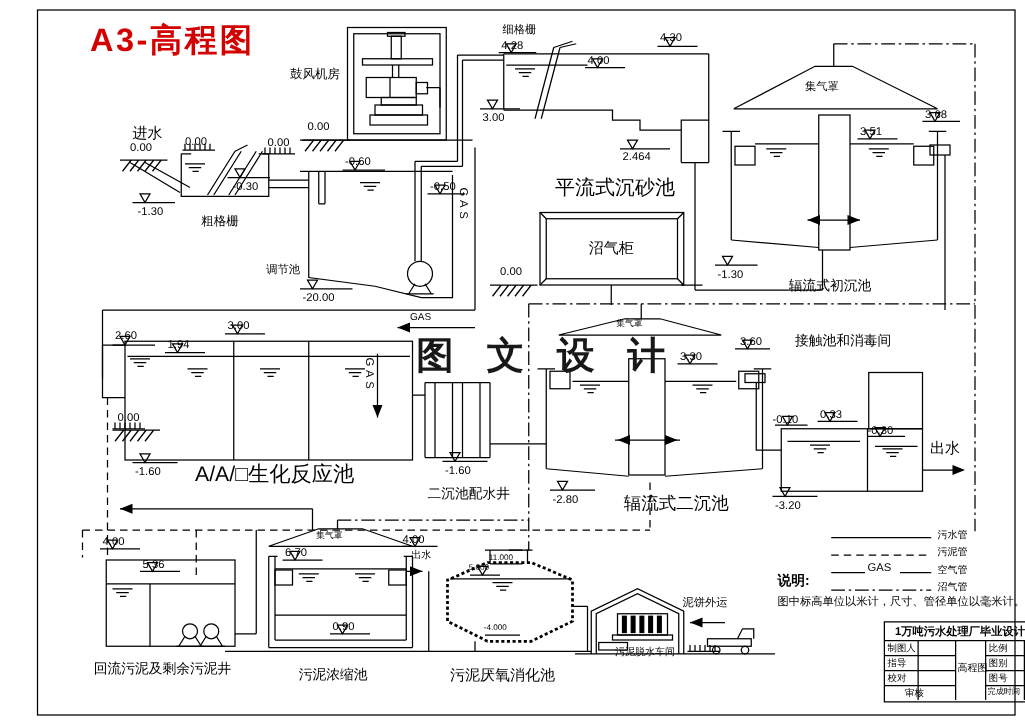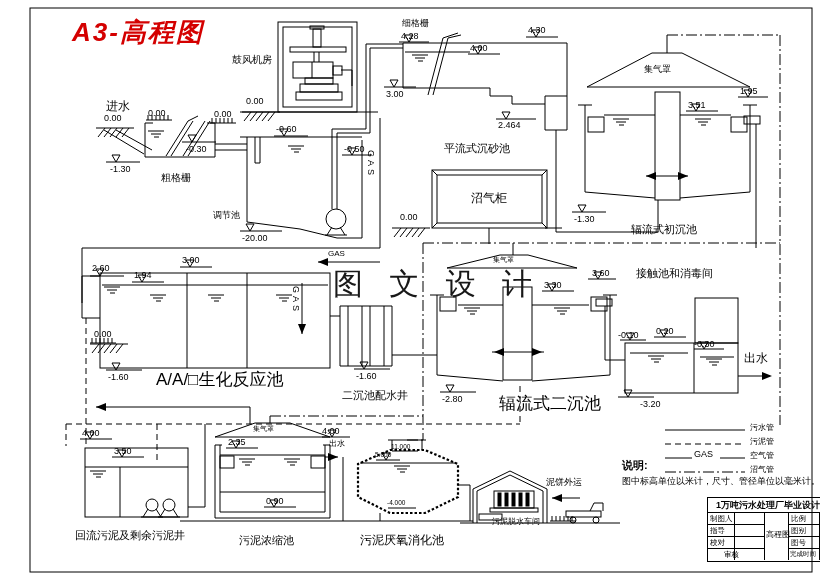--- a/index.html
+++ b/index.html
@@ -9,24 +9,24 @@
   svg path, svg rect, svg polygon, svg circle, svg polyline{stroke:#000;fill:none;stroke-width:1;}
   svg .f{fill:#000;stroke:none;}
   svg .d{stroke-dasharray:6,4;}
   svg .dd{stroke-dasharray:11,3,2,3;}
   svg .dot{stroke-dasharray:2.5,2;stroke-width:2.2;}
   svg .blk{fill:#000;}
   .lb{position:absolute;color:#000;white-space:nowrap;line-height:1;z-index:3;}
   .ev{position:absolute;color:#000;white-space:nowrap;line-height:1;font-size:9px;z-index:3;}
   .evs{font-size:6.5px;}
   .vert{writing-mode:vertical-lr;letter-spacing:3px;font-size:9px;}
-  .wm{position:absolute;left:333px;top:264px;font-size:30px;font-weight:normal;letter-spacing:9px;
+  .wm{position:absolute;left:333px;top:264px;font-size:30px;font-weight:bold;letter-spacing:9px;
       color:#181818;z-index:5;}
   .red-title{position:absolute;left:72px;top:15px;font-size:26px;font-weight:bold;
-      letter-spacing:2px;color:#d40000;z-index:4;font-style:italic;}
+      letter-spacing:2px;color:#d40000;z-index:4;}
   .tb{position:absolute;left:668px;top:497px;width:142px;height:65px;border:1.5px solid #000;
       box-sizing:border-box;z-index:3;margin-left:39px;}
   .tb .cell{position:absolute;font-size:7.5px;line-height:1;}
   .tb .hline,.tb .vline{position:absolute;background:#000;}
 </style>
 </head>
 <body>
 
 <svg id="lw" width="820" height="580" viewBox="0 0 820 580">
   <g>
@@ -254,30 +254,30 @@
 </svg>
 
 <div class="red-title">A3-高程图</div>
 
 <div class="wm">图 文 设 计</div>
 
 <div class="lb" style="left:106px;top:100px;font-size:12px">进水</div>
 <div class="lb" style="left:232px;top:55px;font-size:10px">鼓风机房</div>
 <div class="lb" style="left:161px;top:173px;font-size:10px">粗格栅</div>
 <div class="lb" style="left:402px;top:19px;font-size:9px">细格栅</div>
-<div class="lb" style="left:444px;top:143px;font-size:11px">平流式沉砂池</div>
+<div class="lb" style="left:444px;top:143px;font-size:16px">平流式沉砂池</div>
 <div class="lb" style="left:213px;top:211px;font-size:9px">调节池</div>
 <div class="lb" style="left:471px;top:192px;font-size:12px">沼气柜</div>
 <div class="lb" style="left:644px;top:65px;font-size:9px">集气罩</div>
 <div class="lb" style="left:493px;top:256px;font-size:7px">集气罩</div>
 <div class="lb" style="left:253px;top:425px;font-size:7px">集气罩</div>
 <div class="lb" style="left:631px;top:224px;font-size:11px">辐流式初沉池</div>
 <div class="lb" style="left:156px;top:371px;font-size:17px">A/A/□生化反应池</div>
 <div class="lb" style="left:342px;top:390px;font-size:11px">二沉池配水井</div>
-<div class="lb" style="left:499px;top:395px;font-size:17px">辐流式二沉池</div>
+<div class="lb" style="left:499px;top:395px;font-size:14px">辐流式二沉池</div>
 <div class="lb" style="left:636px;top:268px;font-size:11px">接触池和消毒间</div>
 <div class="lb" style="left:744px;top:352px;font-size:12px">出水</div>
 <div class="lb" style="left:75px;top:530px;font-size:11px">回流污泥及剩余污泥井</div>
 <div class="lb" style="left:239px;top:535px;font-size:11px">污泥浓缩池</div>
 <div class="lb" style="left:329px;top:440px;font-size:8px">出水</div>
 <div class="lb" style="left:360px;top:534px;font-size:12px">污泥厌氧消化池</div>
 <div class="lb" style="left:492px;top:518px;font-size:8px">污泥脱水车间</div>
 <div class="lb" style="left:546px;top:478px;font-size:9px">泥饼外运</div>
 <div class="lb vert" style="left:366px;top:150px">GAS</div>
 <div class="lb vert" style="left:291px;top:286px">GAS</div>
@@ -291,39 +291,39 @@
 <div class="ev" style="left:246px;top:97px">0.00</div>
 <div class="ev" style="left:276px;top:125px">-0.60</div>
 <div class="ev" style="left:344px;top:145px">-0.50</div>
 <div class="ev" style="left:401px;top:32px">4.28</div>
 <div class="ev" style="left:528px;top:26px">4.30</div>
 <div class="ev" style="left:470px;top:44px">4.00</div>
 <div class="ev" style="left:386px;top:90px">3.00</div>
 <div class="ev" style="left:498px;top:121px">2.464</div>
 <div class="ev" style="left:400px;top:213px">0.00</div>
 <div class="ev" style="left:688px;top:101px">3.51</div>
-<div class="ev" style="left:740px;top:87px">1.95</div>
+<div class="ev" style="left:740px;top:87px">3.68</div>
 <div class="ev" style="left:574px;top:215px">-1.30</div>
 <div class="ev" style="left:92px;top:264px">2.60</div>
 <div class="ev" style="left:134px;top:271px">1.94</div>
 <div class="ev" style="left:182px;top:256px">3.00</div>
 <div class="ev" style="left:94px;top:330px">0.00</div>
 <div class="ev" style="left:108px;top:373px">-1.60</div>
 <div class="ev" style="left:242px;top:234px">-20.00</div>
 <div class="ev" style="left:356px;top:372px">-1.60</div>
 <div class="ev" style="left:544px;top:281px">3.30</div>
 <div class="ev" style="left:592px;top:269px">3.60</div>
 <div class="ev" style="left:442px;top:395px">-2.80</div>
-<div class="ev" style="left:656px;top:327px">0.20</div>
+<div class="ev" style="left:656px;top:327px">0.33</div>
 <div class="ev" style="left:618px;top:331px">-0.10</div>
 <div class="ev" style="left:694px;top:340px">-0.30</div>
-<div class="ev" style="left:640px;top:400px">-3.20</div>
+<div class="ev" style="left:620px;top:400px">-3.20</div>
 <div class="ev" style="left:82px;top:429px">4.00</div>
-<div class="ev" style="left:114px;top:447px">3.50</div>
-<div class="ev" style="left:228px;top:438px">2.35</div>
+<div class="ev" style="left:114px;top:447px">5.36</div>
+<div class="ev" style="left:228px;top:438px">6.70</div>
 <div class="ev" style="left:322px;top:427px">4.00</div>
 <div class="ev" style="left:266px;top:497px">0.90</div>
 <div class="ev evs" style="left:391px;top:444px">11.000</div>
 <div class="ev evs" style="left:375px;top:452px">5.000</div>
 <div class="ev evs" style="left:387px;top:500px">-4.000</div>
 
 <div class="lb" style="left:622px;top:460px;font-size:11px;font-weight:bold">说明:</div>
 <div class="lb" style="left:622px;top:477px;font-size:9px">图中标高单位以米计，尺寸、管径单位以毫米计。</div>
 <div class="lb" style="left:694px;top:450px;font-size:9px">GAS</div>
 <div class="lb" style="left:750px;top:424px;font-size:8px">污水管</div>

